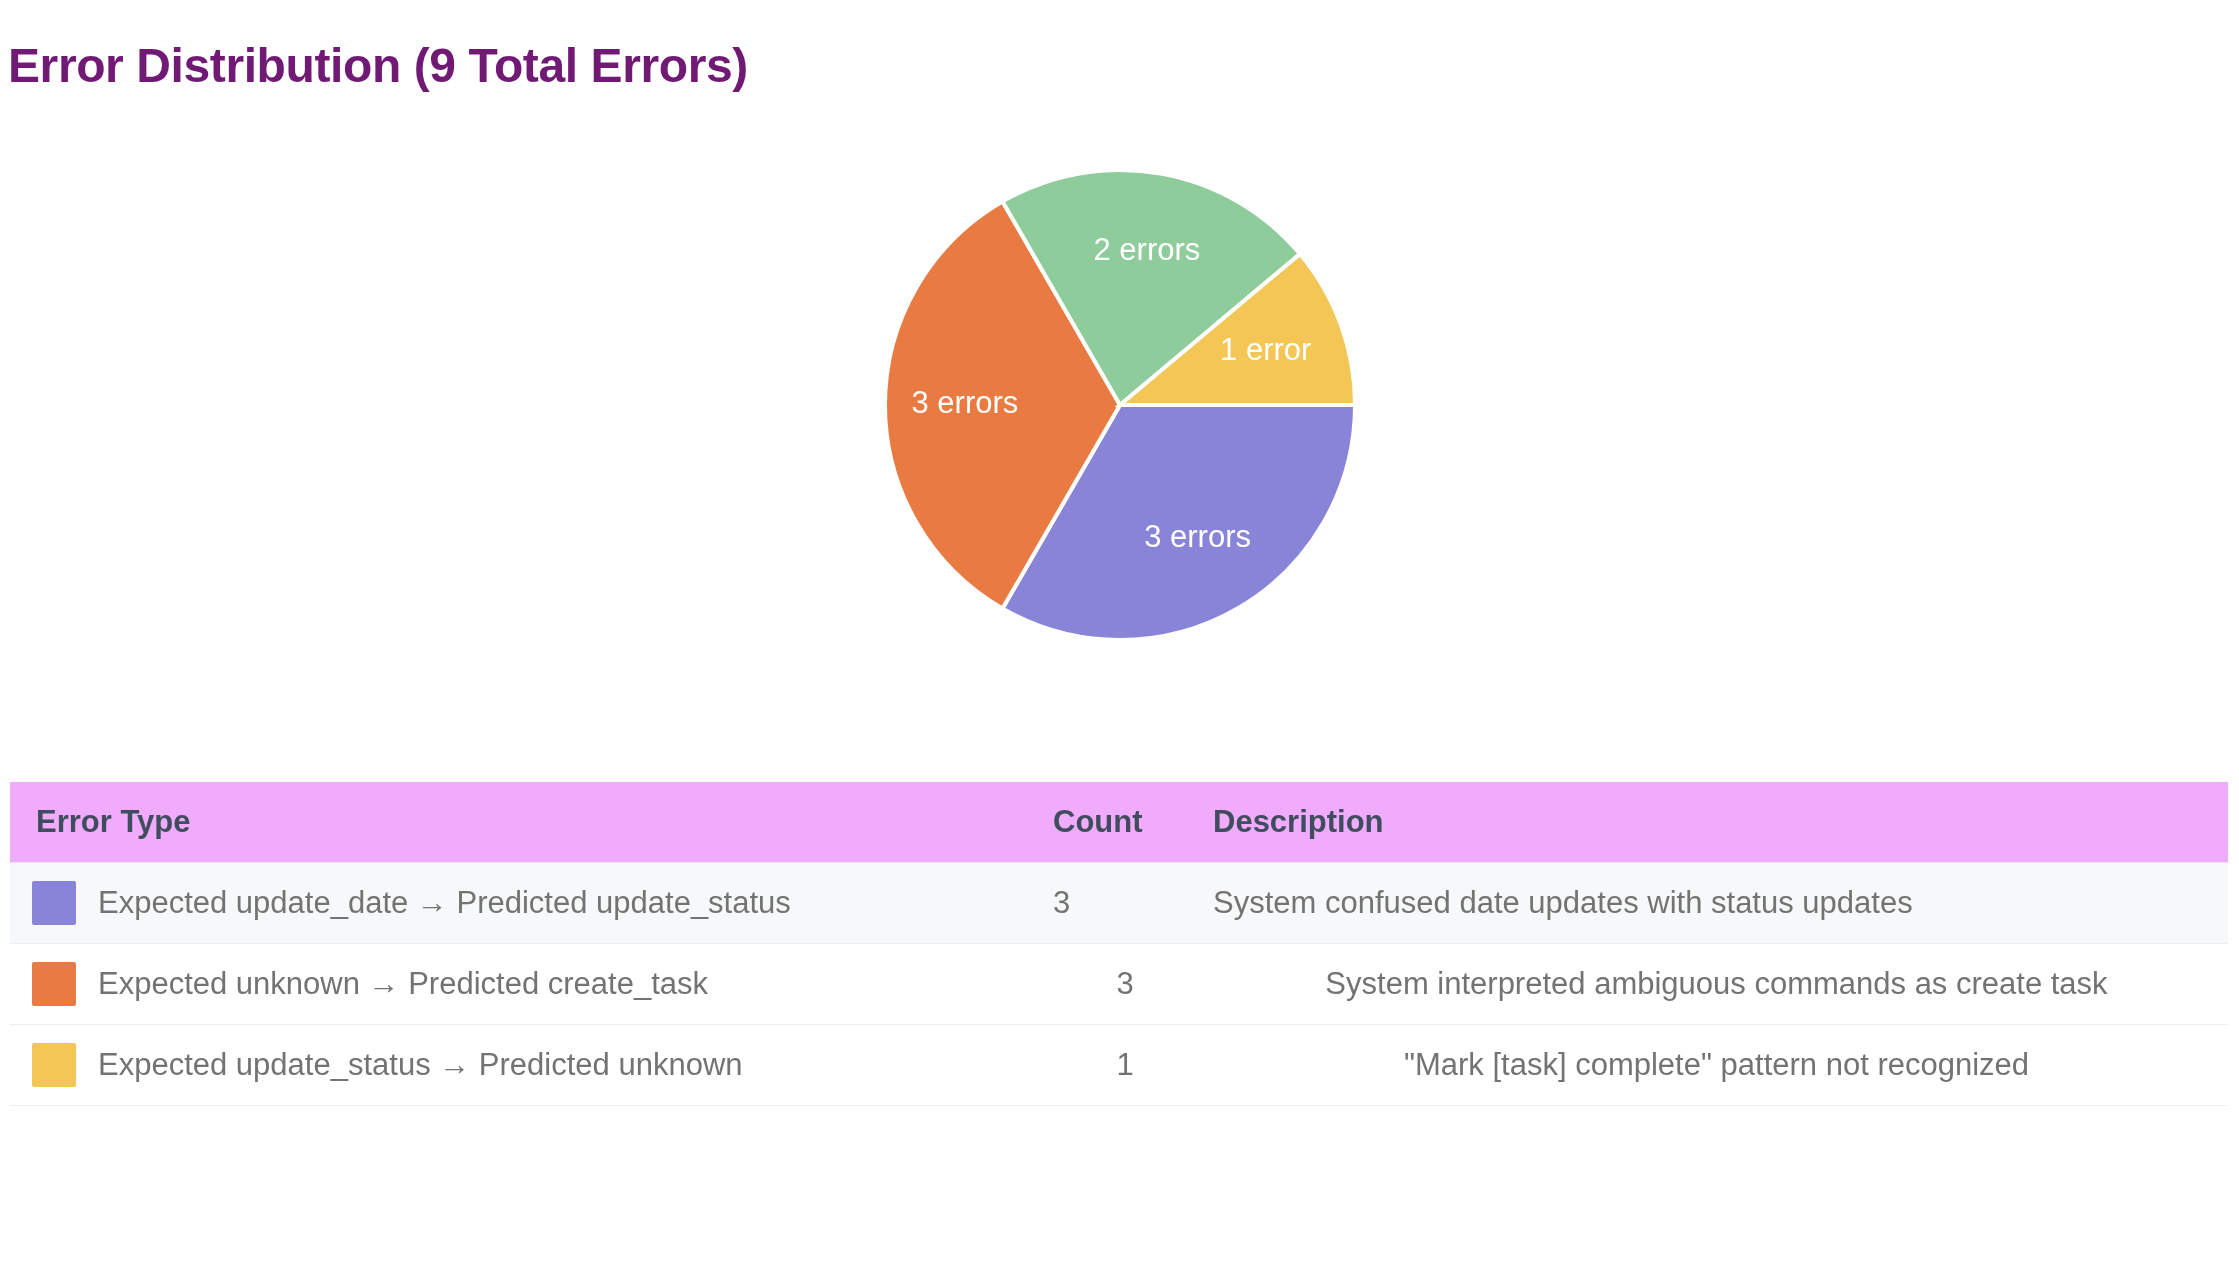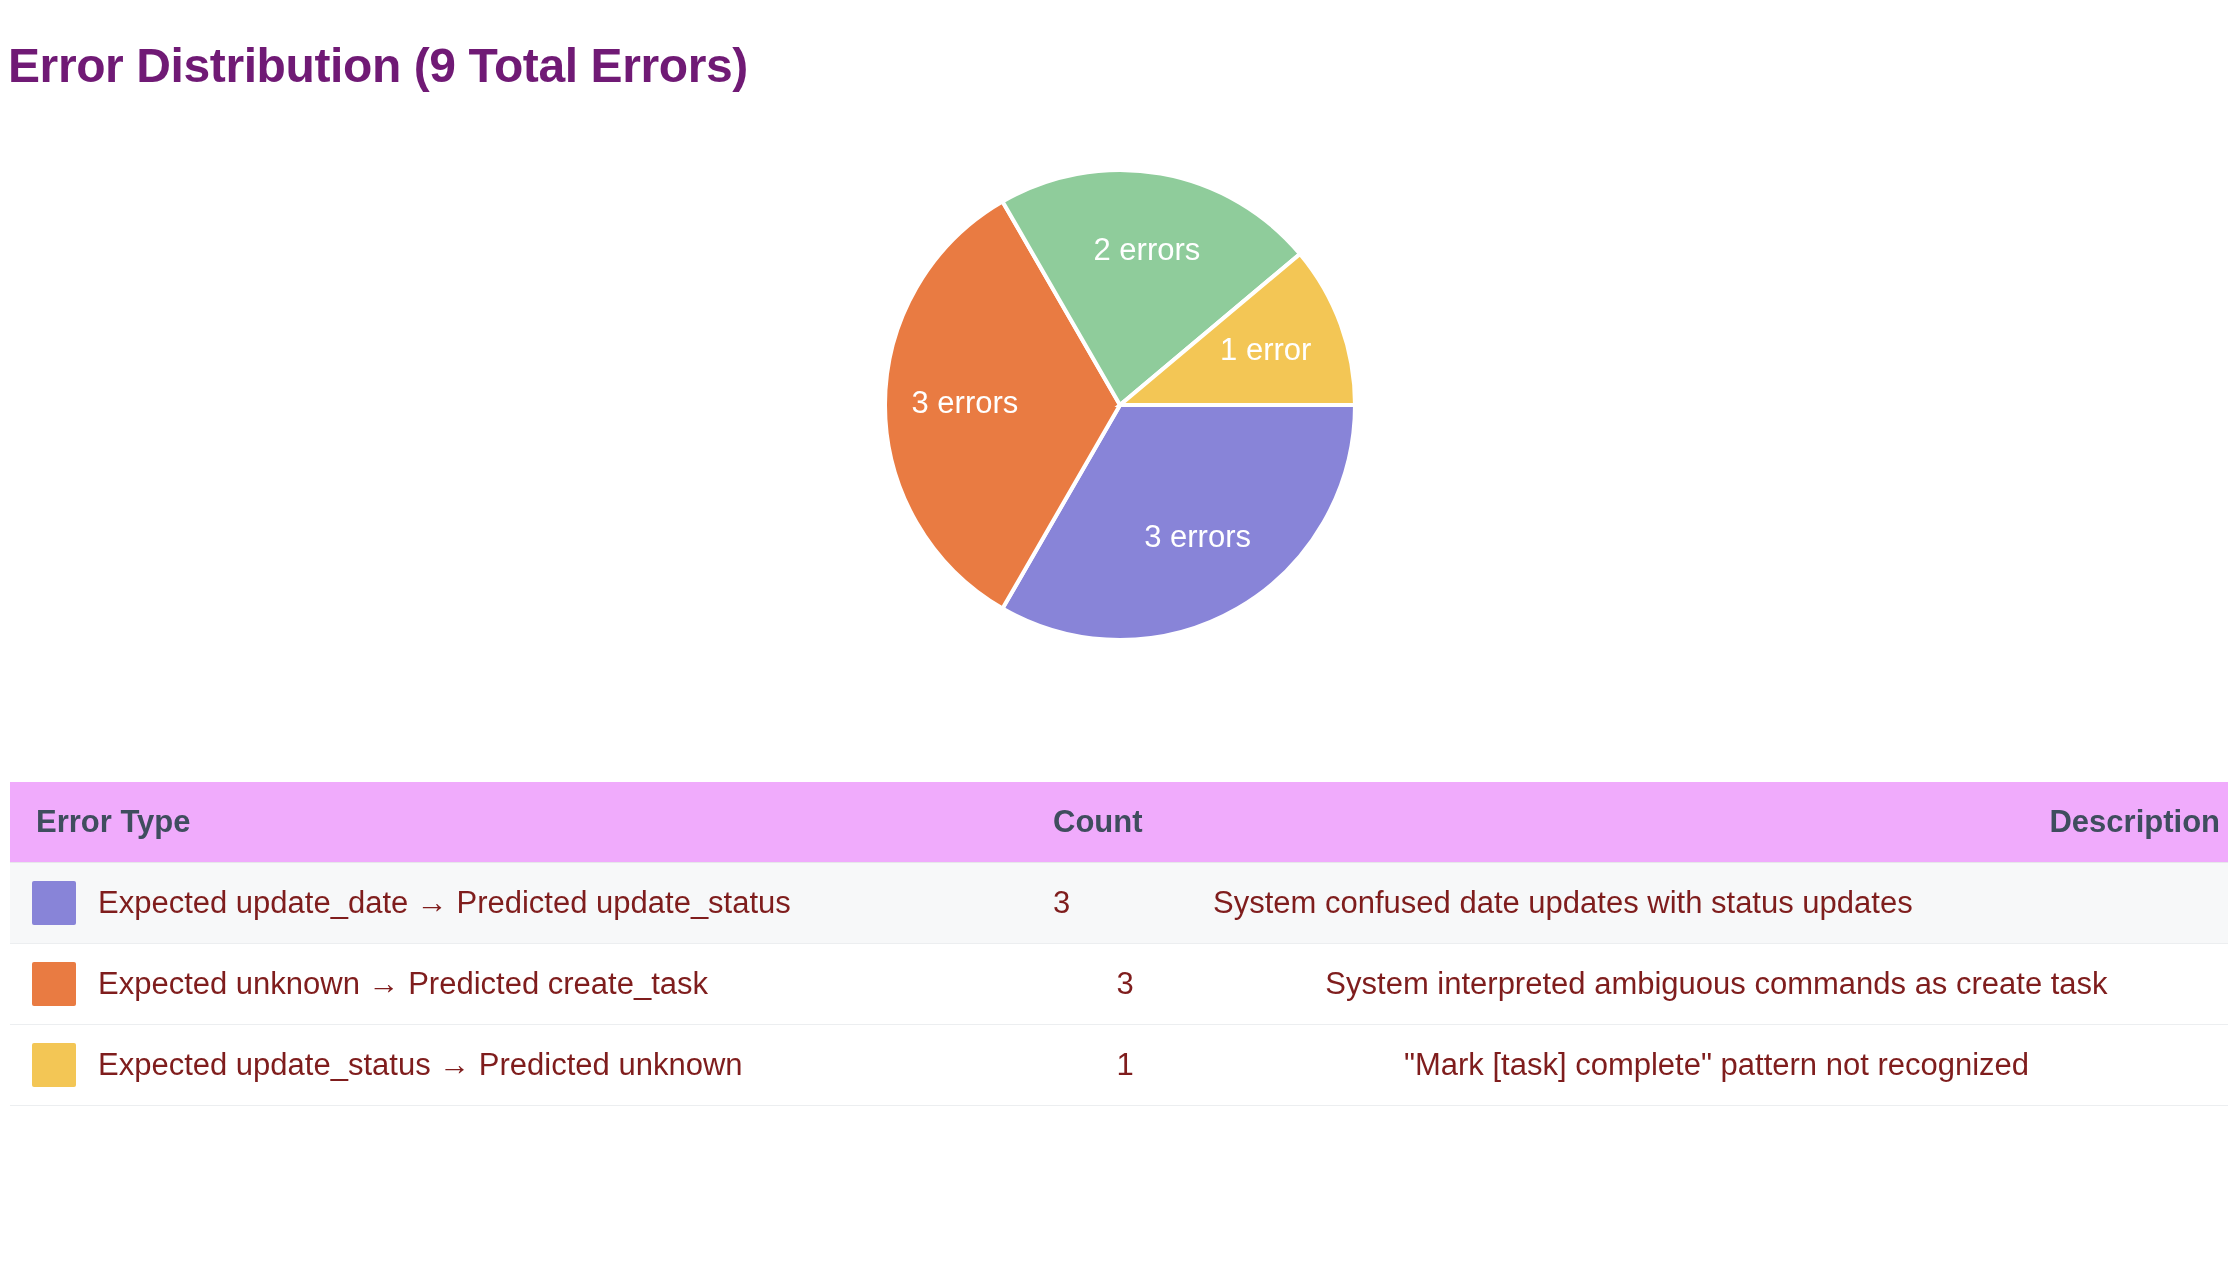--- a/index.html
+++ b/index.html
@@ -65,30 +65,30 @@
     color: #3f4d5e;
     font-weight: bold;
     font-size: 31px;
     text-align: left;
     padding: 22px 8px 22px 8px;
     border-bottom: 1px solid #e6e8ea;
     white-space: nowrap;
   }
   .error-table thead th.col-type   { width: 1035px; padding-left: 26px; }
   .error-table thead th.col-count  { width: 160px; margin-left: 16px; }
-  .error-table thead th.col-desc   { width: 1023px; text-align: right; }
+  .error-table thead th.col-desc   { width: 1023px; }
 
   .error-table tbody tr.row-alt { background: #f7f8f9; }
   .error-table tbody tr.row-plain { background: #ffffff; text-align: center; }
   .error-table tbody tr { border-bottom: 1px solid #eceef0; }
 
   .error-table tbody td {
     padding: 18px 8px;
     vertical-align: middle;
-    color: #7f1d1d;
+    color: #737373;
     font-size: 31px;
     line-height: 1.35;
   }
   .error-table tbody td.cell-type {
     padding-left: 22px;
     white-space: nowrap;
   }
   .type-wrap {
     display: flex;
     align-items: center;

